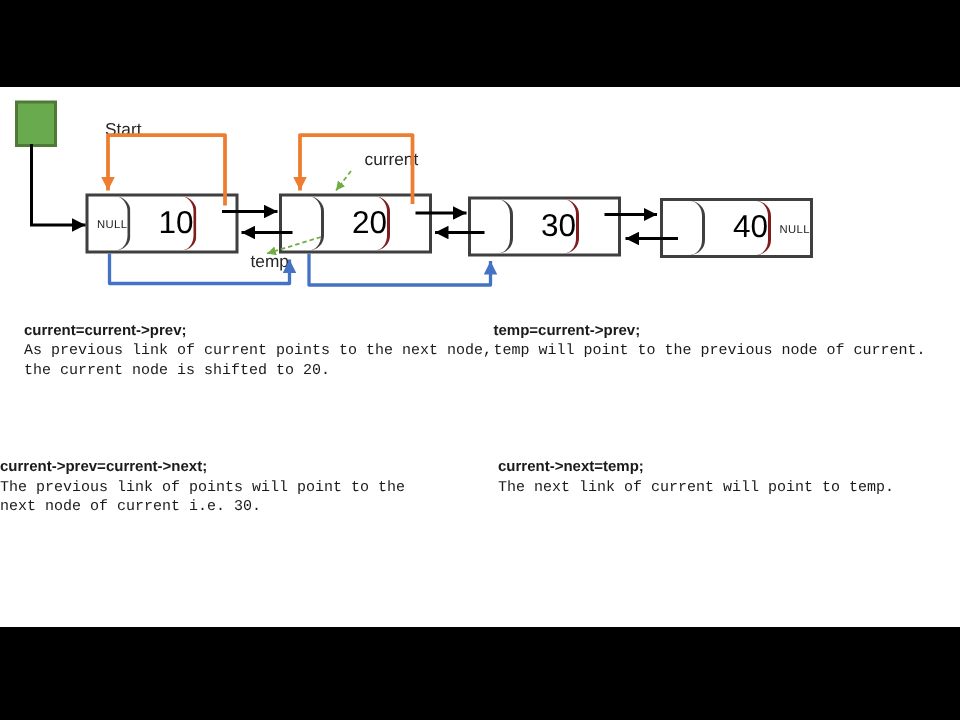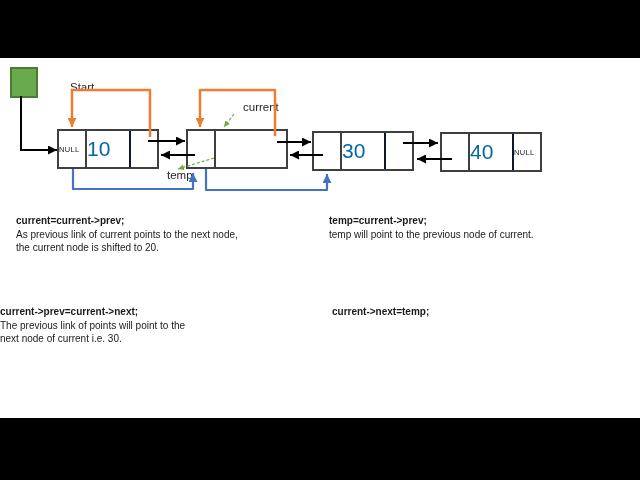--- a/index.html
+++ b/index.html
@@ -10,31 +10,31 @@
   .letterbox{position:absolute;left:0;width:640px;background:#000;}
   .letterbox.top{top:0;height:58px;}
   .letterbox.bottom{top:418px;height:62px;}
   .content{position:absolute;left:0;top:58px;width:640px;height:360px;background:#fff;}
   .overlay{position:absolute;left:0;top:0;width:640px;height:480px;pointer-events:none;}
 
   .node{
     position:absolute;display:flex;height:40px;width:102px;
     border:2px solid #3f3f3f;box-sizing:border-box;background:#fff;
   }
-  .cell{display:flex;align-items:center;justify-content:flex-start;box-sizing:border-box;}
+  .cell{display:flex;align-items:center;justify-content:flex-end;box-sizing:border-box;border-radius:10px;}
   .cell.prev{width:28px;border-right:2px solid #3f3f3f;}
-  .cell.val {width:44px;border-right:2px solid #0f172a;font-size:21px;color:#0369a1;}
+  .cell.val {width:44px;border-right:2px solid #7f1d1d;font-size:21px;color:#000000;}
   .cell.next{flex:1;}
   .nullTxt{font-size:7.5px;letter-spacing:.3px;color:#1a1a1a;}
 
   .lbl{position:absolute;font-size:11.5px;color:#262626;white-space:nowrap;margin-left:26px;}
 
   .tb{position:absolute;white-space:nowrap;color:#1a1a1a;}
   .tb .code{font-weight:bold;font-size:10px;line-height:13.5px;}
-  .tb .desc{font-size:10px;line-height:13.5px;}
+  .tb .desc{font-size:10px;line-height:13.5px;font-family:Liberation Mono, monospace;}
 </style>
 </head>
 <body>
 
 <div class="stage">
 
   <div class="content"></div>
 
   <div class="node" style="left:57px;top:129px">
     <div class="cell prev">
@@ -44,20 +44,23 @@
       <span>10</span>
     </div>
     <div class="cell next">
       <span class="nullTxt"></span>
     </div>
   </div>
 
   <div class="node" style="left:186px;top:129px">
     <div class="cell prev">
       <span class="nullTxt"></span>
+    </div>
+    <div class="cell val">
+      <span>20</span>
     </div>
     <div class="cell next">
       <span class="nullTxt"></span>
     </div>
   </div>
 
   <div class="node" style="left:312px;top:131px">
     <div class="cell prev">
       <span class="nullTxt"></span>
     </div>
@@ -97,20 +100,21 @@
   </div>
 
   <div class="tb" style="left:0;top:305px">
     <div class="code">current-&gt;prev=current-&gt;next;</div>
     <div class="desc">The previous link of points will point to the</div>
     <div class="desc">next node of current i.e. 30.</div>
   </div>
 
   <div class="tb" style="left:332px;top:305px">
     <div class="code">current-&gt;next=temp;</div>
+    <div class="desc">The next link of current will point to temp.</div>
   </div>
 
   <svg class="overlay" viewBox="0 0 640 480">
     <defs>
       <marker id="mBlack" viewBox="0 0 10 10" refX="10" refY="5" markerWidth="9" markerHeight="9" markerUnits="userSpaceOnUse" orient="auto">
           <path d="M0,0 L10,5 L0,10 Z" fill="#000000"></path>
         </marker>
       <marker id="mOrange" viewBox="0 0 10 10" refX="10" refY="5" markerWidth="9" markerHeight="9" markerUnits="userSpaceOnUse" orient="auto">
           <path d="M0,0 L10,5 L0,10 Z" fill="#ED7D31"></path>
         </marker>

